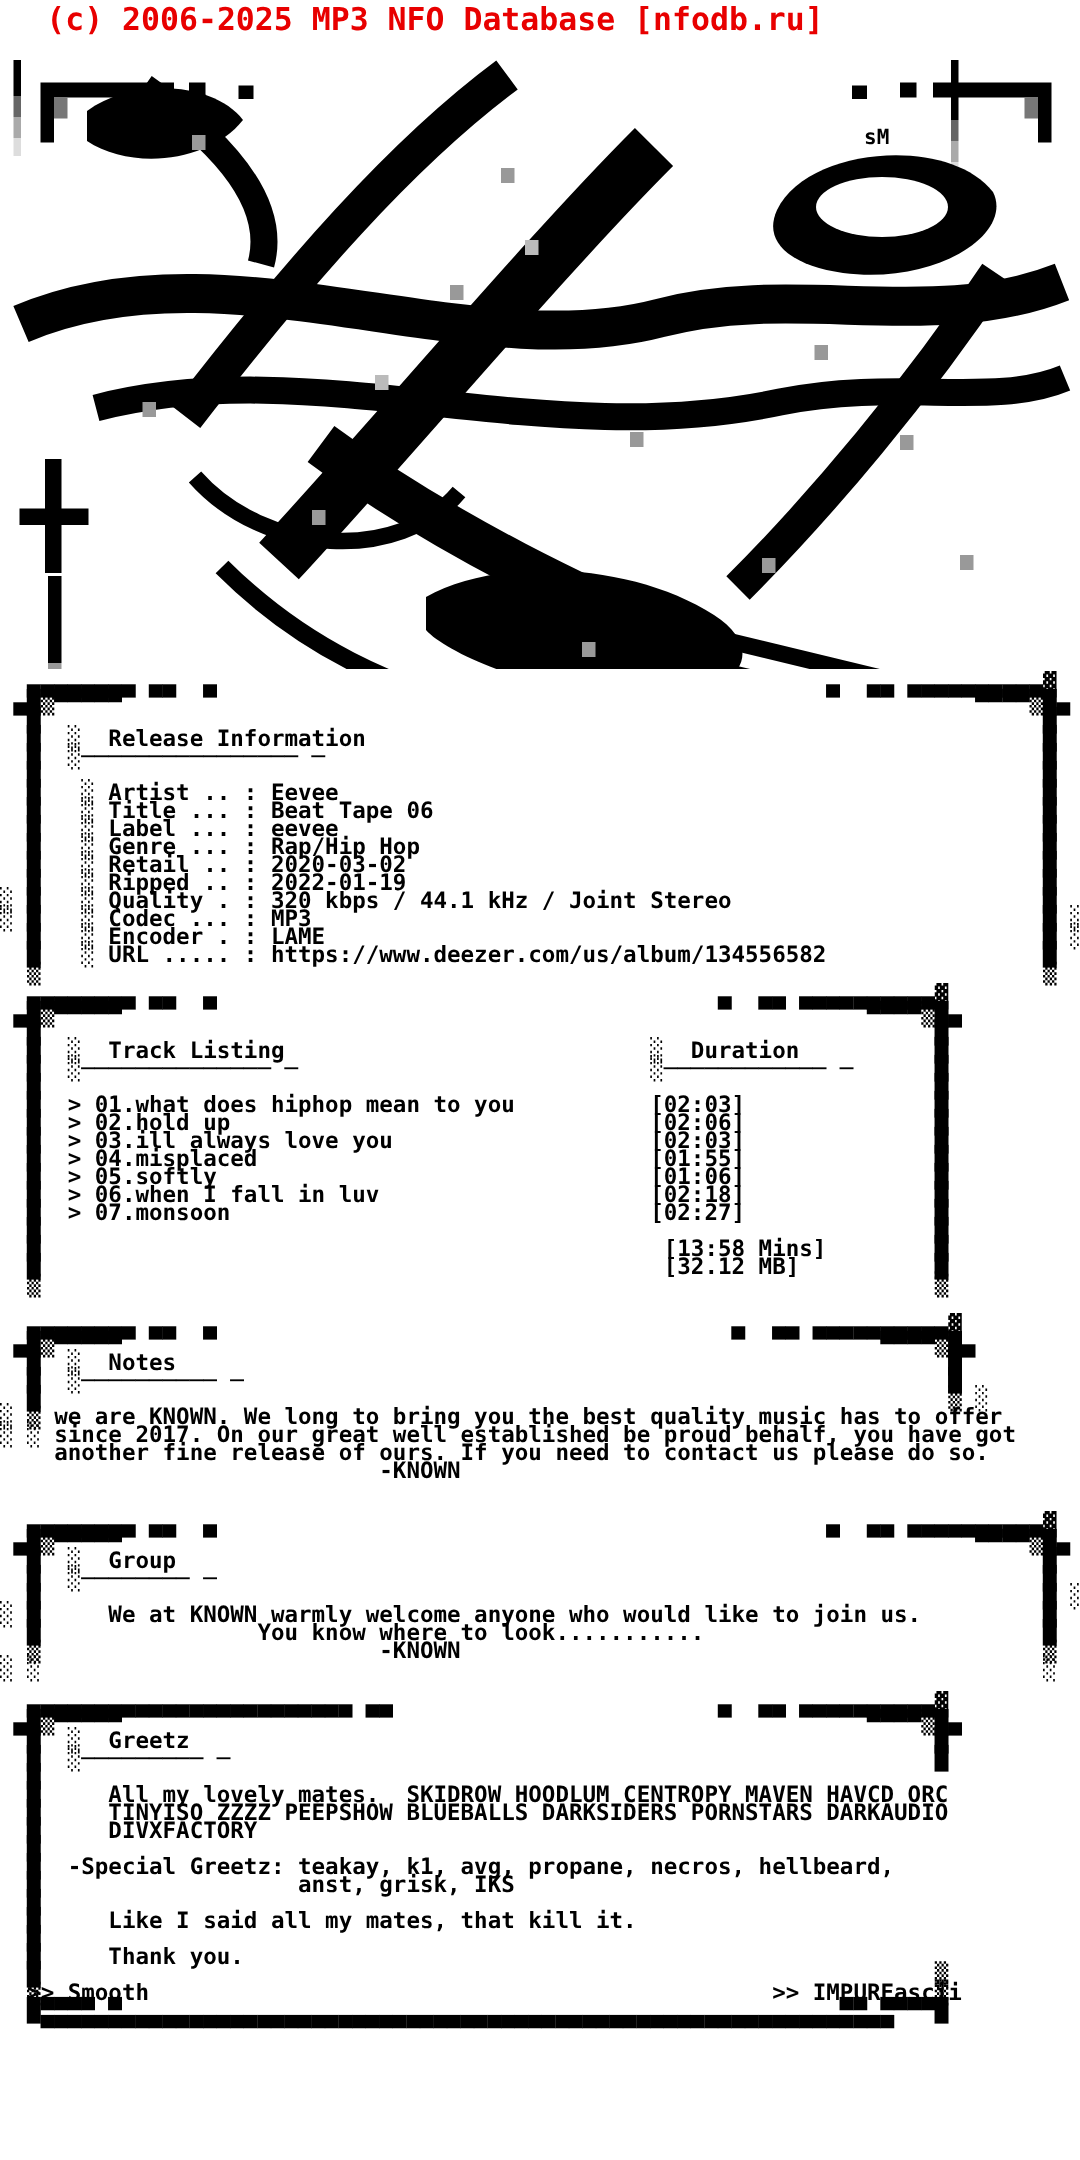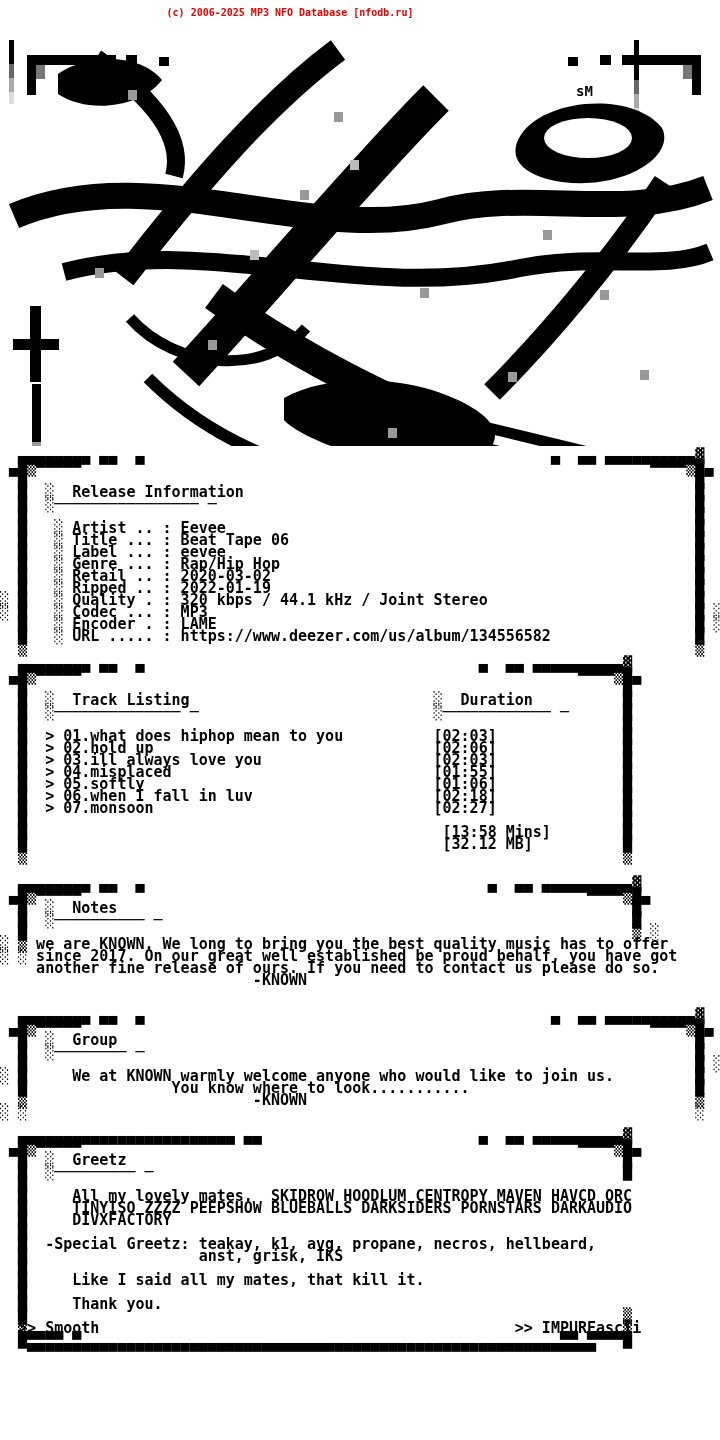--- a/index.html
+++ b/index.html
@@ -1,19 +1,19 @@
 <!DOCTYPE html>
 <html><head>
 <meta charset="utf-8">
 <style>
   html,body{margin:0;padding:0;background:#ffffff;}
   body{position:relative;width:720px;height:1440px;overflow:hidden;
        font-family:"DejaVu Sans Mono",monospace;}
   .banner{position:absolute;top:5px;left:0;width:580px;text-align:center;
-          font-size:10px;line-height:16px;font-weight:bold;color:#e80000;
+          font-size:21px;line-height:16px;font-weight:bold;color:#e80000;
           font-family:"DejaVu Sans Mono",monospace;}
   .logo-svg{position:absolute;top:40px;left:0;}
   pre.nfo{position:absolute;left:0;margin:0;padding:0;color:#000;
           font-family:"DejaVu Sans Mono",monospace;
           font-size:15px;line-height:12px;font-weight:bold;white-space:pre;}
   #box-release{top:450px;}
   #box-tracks{top:658px;}
   #box-notes{top:878px;}
   #box-group{top:1010px;}
   #box-greetz{top:1130px;}

